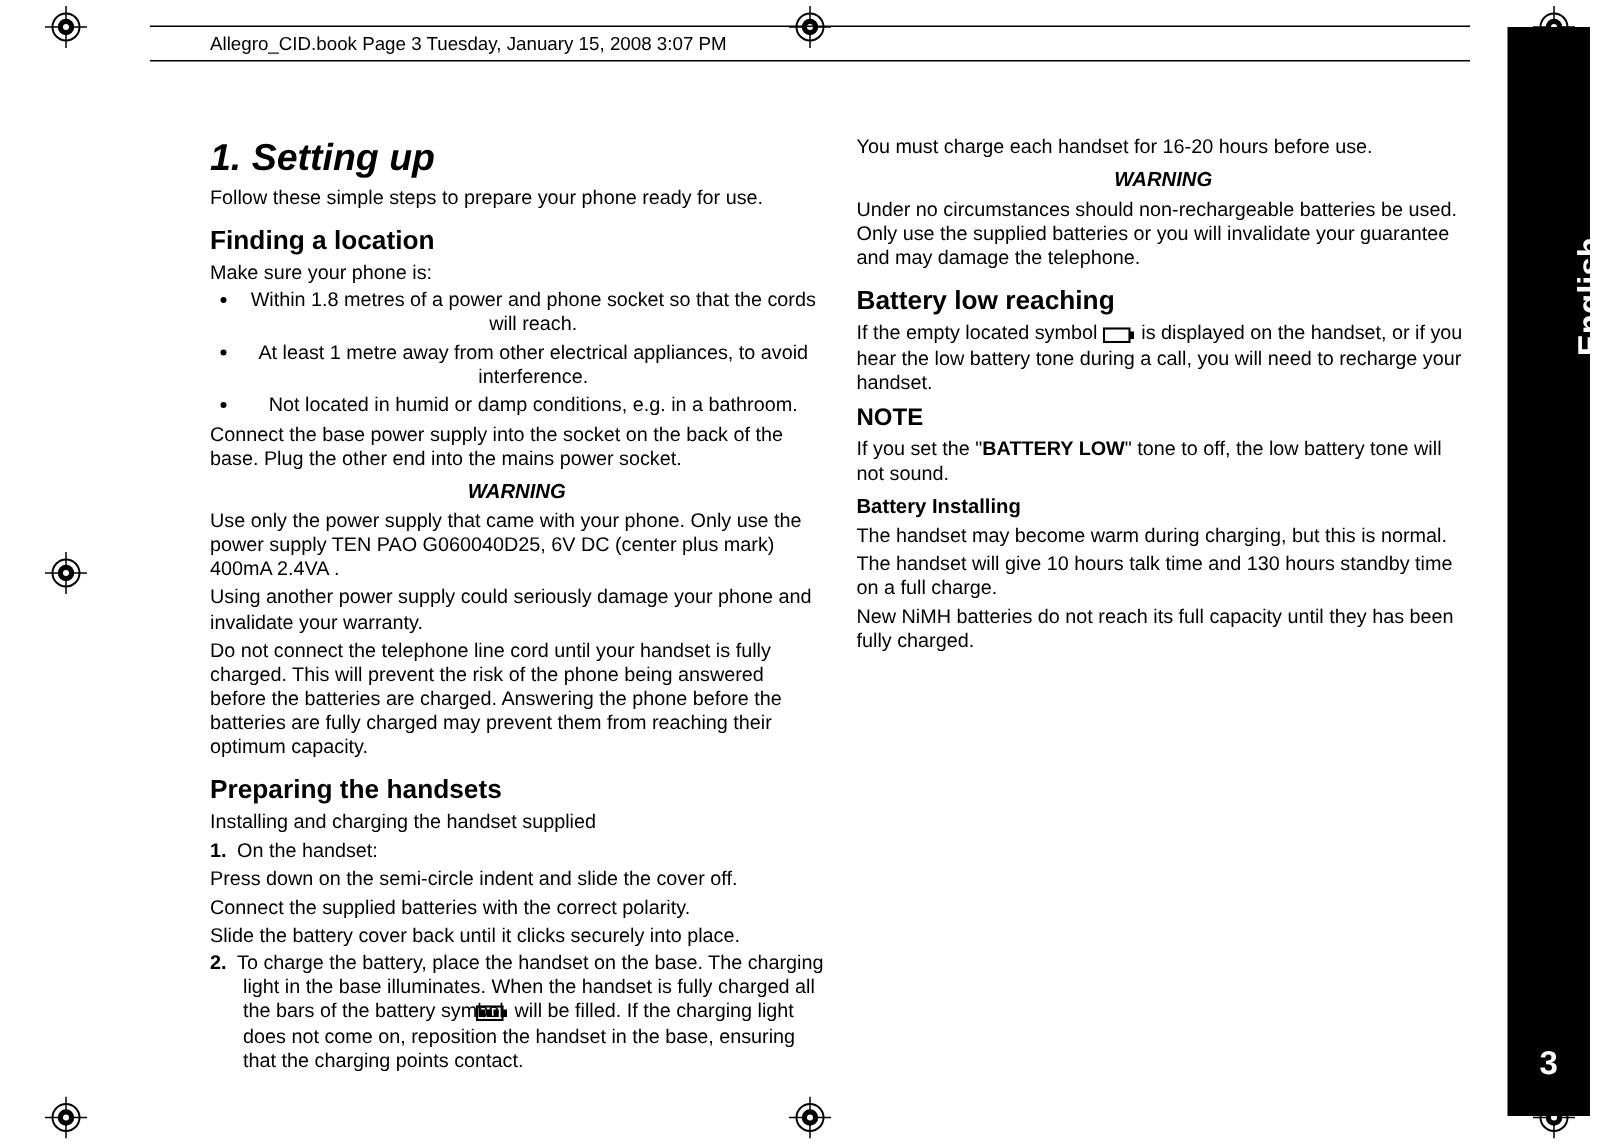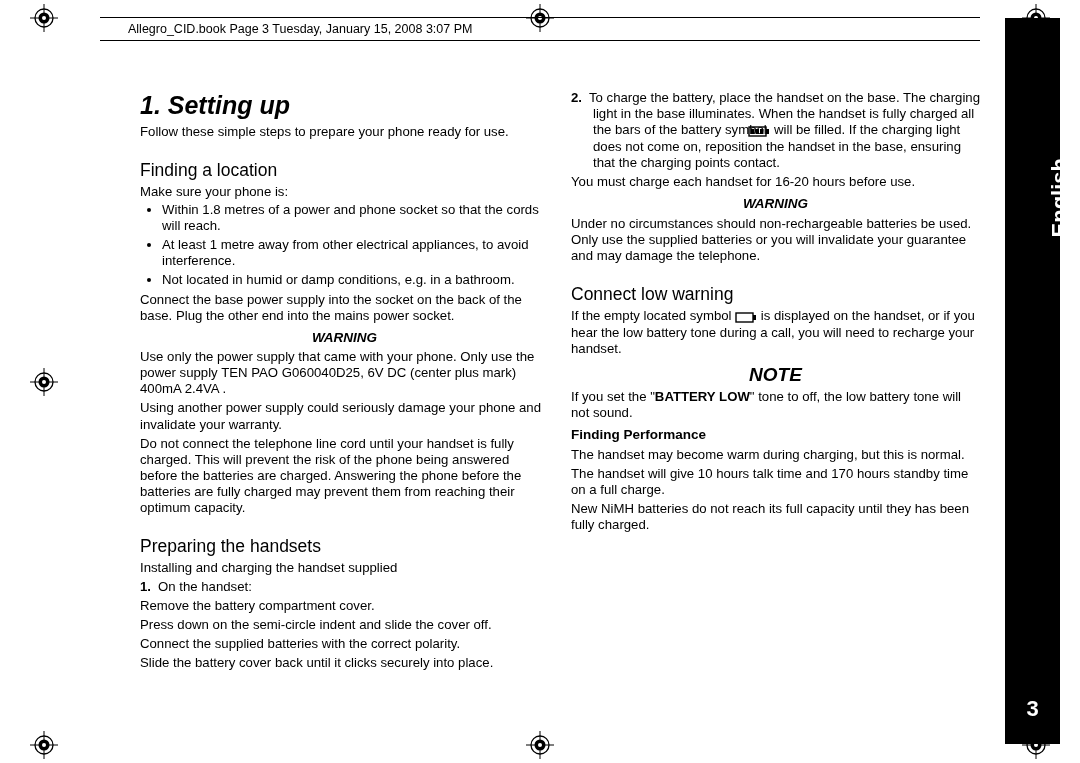--- a/index.html
+++ b/index.html
@@ -31,21 +31,21 @@
   .crop-mb { bottom: 4px; left: 50%; transform: translateX(-50%);}
 
   
   .running-head-line {
     position: absolute;
     top: 17px; left: 100px; right: 100px;
     border-top: 1px solid #000;
   }
   .running-head {
     position: absolute;
-    top: 22px; left: 128px;
+    top: 22px; left: 140px;
     font-size: 12.5px;
   }
   .running-head-line2 {
     position: absolute;
     top: 40px; left: 100px; right: 100px;
     border-top: 1px solid #000;
   }
 
   
   .side-tab {
@@ -89,50 +89,48 @@
     line-height: 1.22;
   }
   .content h1 {
     font-size: 25px;
     font-style: italic;
     font-weight: bold;
     margin-bottom: 0;
   }
   .content h2 {
     font-size: 17.5px;
-    font-weight: normal;
-    margin-top: 20px;
+    font-weight: bold;
+    margin-top: 10px;
     margin-bottom: 1px;
   }
   .content h3.warn {
     font-size: 13.5px;
     font-weight: bold;
     font-style: italic;
     margin-top: 6px;
     text-align: center;
   }
   .content h3.note {
-    font-size: 19px;
-    font-weight: bold;
-    font-style: italic;
+    font-size: 16px;
+    font-weight: bold;
     margin-top: 6px;
-    text-align: center;
   }
   .content h3.sub {
     font-size: 13.5px;
     font-weight: bold;
     margin-top: 6px;
   }
   .content p { margin-top: 3px; }
   .content ul {
     list-style: disc;
     padding-left: 22px;
     margin-top: 2px;
   }
-  .content ul li { margin-bottom: 3px; }
+  .content ul li { margin-bottom: 3px; text-align: center; }
   .content ol {
     list-style: none;
     padding-left: 0;
     margin-top: 2px;
   }
   .content ol li {
     padding-left: 22px;
     text-indent: -22px;
     margin-bottom: 2px;
   }
@@ -248,49 +246,48 @@
   <h3 class="warn">WARNING</h3>
   <p>Use only the power supply that came with your phone. Only use the power supply TEN PAO G060040D25,  6V DC (center plus mark) 400mA 2.4VA .</p>
   <p>Using another power supply could seriously damage your phone and invalidate your warranty.</p>
   <p>Do not connect the telephone line cord until your handset is fully charged. This will prevent the risk of the phone being answered before the batteries are charged. Answering the phone before the batteries are fully charged may prevent them from reaching their optimum capacity.</p>
 
   <h2>Preparing the handsets</h2>
   <p>Installing and charging the handset supplied</p>
   <ol>
     <li><span class="num">1.</span><span>On the handset:</span></li>
   </ol>
-  <p>Remove the battery compartment cover.</p>
   <p>Press down on the semi-circle indent and slide the cover off.</p>
   <p>Connect the supplied batteries with the correct polarity.</p>
   <p>Slide the battery cover back until it clicks securely into place.</p>
   <ol>
     <li class="nobrk"><span class="num">2.</span><span>To charge the battery, place the handset on the base. The charging light in the base illuminates. When the handset is fully charged all the bars of the battery symbol </span><span class="btsym"><svg width="22" height="11">
             <rect x="1" y="1" width="17" height="9" fill="none" stroke="#000" stroke-width="1.4"></rect>
             <rect x="18" y="3" width="3" height="5" fill="#000"></rect>
             <rect x="3" y="3" width="3.5" height="5" fill="#000"></rect>
             <rect x="7.5" y="3" width="3.5" height="5" fill="#000"></rect>
             <rect x="12" y="3" width="3.5" height="5" fill="#000"></rect>
           </svg></span><span> will be filled. If the charging light does not come on, reposition the handset in the base, ensuring that the charging points contact.</span></li>
   </ol>
   <p>You must charge each handset for 16-20 hours before use.</p>
 
   <h3 class="warn">WARNING</h3>
   <p>Under no circumstances should non-rechargeable batteries be used. Only use the supplied batteries or you will invalidate your guarantee and may damage the telephone.</p>
 
-  <h2>Connect low warning</h2>
+  <h2>Battery low reaching</h2>
   <p class="nobrk">
     <span>If the empty located symbol </span><span class="btsym"><svg width="22" height="11">
           <rect x="1" y="1" width="17" height="9" fill="none" stroke="#000" stroke-width="1.4"></rect>
           <rect x="18" y="3" width="3" height="5" fill="#000"></rect>
         </svg></span><span> is displayed on the handset, or if you hear the low battery tone during a call, you will need to recharge your handset.</span>
   </p>
 
   <h3 class="note">NOTE</h3>
   <p>
     <span>If you set the "</span><span class="boldinline">BATTERY LOW</span><span>" tone to off, the low battery tone will not sound.</span>
   </p>
 
-  <h3 class="sub">Finding Performance</h3>
+  <h3 class="sub">Battery Installing</h3>
   <p>The handset may become warm during charging, but this is normal.</p>
-  <p>The handset will give 10 hours talk time and 170 hours standby time on a full charge.</p>
+  <p>The handset will give 10 hours talk time and 130 hours standby time on a full charge.</p>
   <p>New NiMH batteries do not reach its full capacity until they has been fully charged.</p>
 
 </div>
 
 </body></html>

